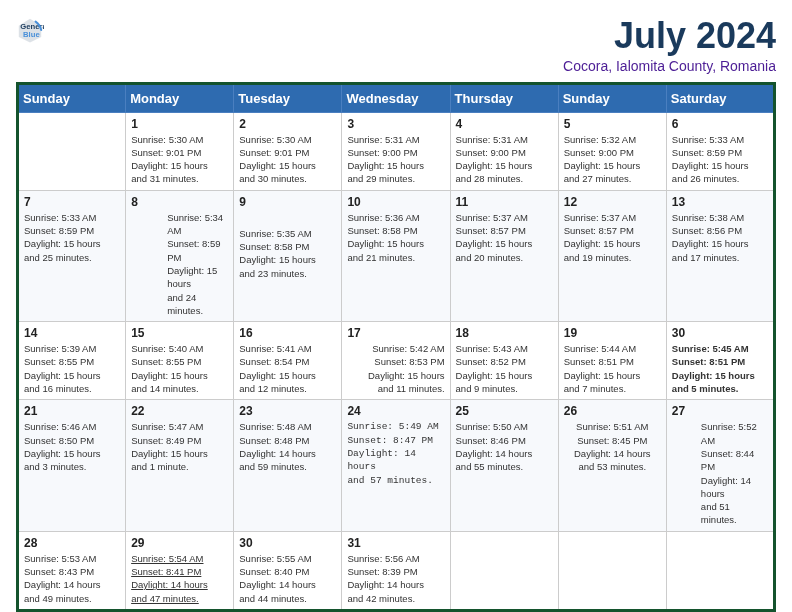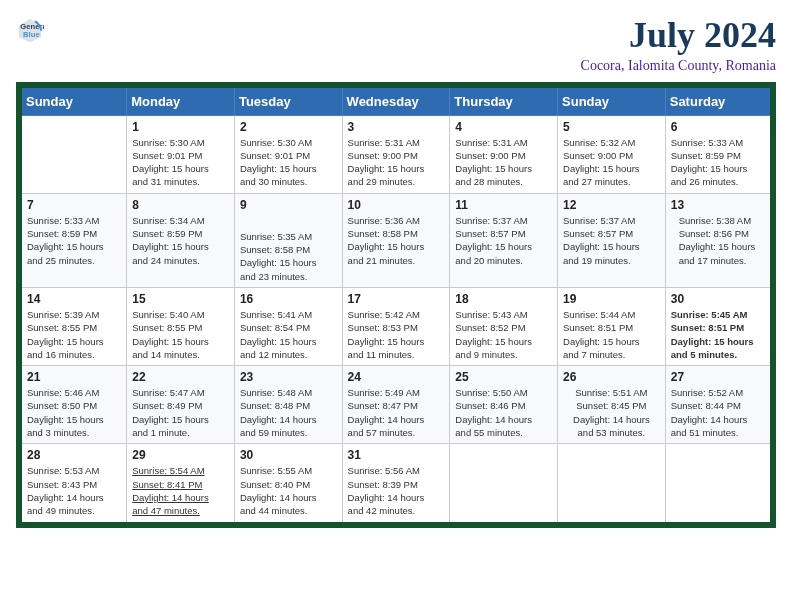--- a/index.html
+++ b/index.html
@@ -29,37 +29,36 @@
     }
     .logo-text span {
       color: #4a90d9;
     }
     .logo-icon {
       width: 28px;
       height: 28px;
     }
     .title-area {
       text-align: right;
-      font-family: Liberation Serif, serif;
     }
     .month-year {
       font-size: 36px;
       font-weight: bold;
       color: #1a3a5c;
       line-height: 1.1;
     }
     .location {
       font-size: 14px;
       color: #4c1d95;
       margin-top: 2px;
     }
     .calendar {
       width: 100%;
       border-collapse: collapse;
-      border: 6px solid #14532d;
+      border: 3px solid #14532d;
     }
     .calendar th {
       background-color: #2e6bb0;
       color: #fff;
       font-size: 13px;
       font-weight: bold;
       padding: 6px 4px;
       text-align: left;
       border: 1px solid #4a7fc0;
     }
@@ -171,21 +170,21 @@
       <tr>
         <td>
           <span class="day-number">7</span>
           <div class="day-info" style="white-space: pre-line;">Sunrise: 5:33 AM
 Sunset: 8:59 PM
 Daylight: 15 hours
 and 25 minutes.</div>
         </td>
         <td>
           <span class="day-number">8</span>
-          <div class="day-info" style="white-space: pre-line;">Sunrise: 5:34 AM
+          <div class="day-info" style="white-space: pre-line; margin-left: 36px;">Sunrise: 5:34 AM
 Sunset: 8:59 PM
 Daylight: 15 hours
 and 24 minutes.</div>
         </td>
         <td>
           <span class="day-number">9</span>
           <div class="day-info" style="white-space: pre-line; margin-top: 18px;">Sunrise: 5:35 AM
 Sunset: 8:58 PM
 Daylight: 15 hours
 and 23 minutes.</div>
@@ -206,21 +205,21 @@
         </td>
         <td>
           <span class="day-number">12</span>
           <div class="day-info" style="white-space: pre-line;">Sunrise: 5:37 AM
 Sunset: 8:57 PM
 Daylight: 15 hours
 and 19 minutes.</div>
         </td>
         <td>
           <span class="day-number">13</span>
-          <div class="day-info" style="white-space: pre-line; margin-left: 8px;">Sunrise: 5:38 AM
+          <div class="day-info" style="white-space: pre-line;">Sunrise: 5:38 AM
 Sunset: 8:56 PM
 Daylight: 15 hours
 and 17 minutes.</div>
         </td>
       </tr>
       <tr>
         <td>
           <span class="day-number">14</span>
           <div class="day-info" style="white-space: pre-line;">Sunrise: 5:39 AM
 Sunset: 8:55 PM
@@ -236,21 +235,21 @@
         </td>
         <td>
           <span class="day-number">16</span>
           <div class="day-info" style="white-space: pre-line;">Sunrise: 5:41 AM
 Sunset: 8:54 PM
 Daylight: 15 hours
 and 12 minutes.</div>
         </td>
         <td>
           <span class="day-number">17</span>
-          <div class="day-info" style="white-space: pre-line;">Sunrise: 5:42 AM
+          <div class="day-info" style="white-space: pre-line; text-align: right;">Sunrise: 5:42 AM
 Sunset: 8:53 PM
 Daylight: 15 hours
 and 11 minutes.</div>
         </td>
         <td>
           <span class="day-number">18</span>
           <div class="day-info" style="white-space: pre-line;">Sunrise: 5:43 AM
 Sunset: 8:52 PM
 Daylight: 15 hours
 and 9 minutes.</div>
@@ -287,42 +286,42 @@
         </td>
         <td>
           <span class="day-number">23</span>
           <div class="day-info" style="white-space: pre-line;">Sunrise: 5:48 AM
 Sunset: 8:48 PM
 Daylight: 14 hours
 and 59 minutes.</div>
         </td>
         <td>
           <span class="day-number">24</span>
-          <div class="day-info" style="white-space: pre-line;">Sunrise: 5:49 AM
+          <div class="day-info" style="white-space: pre-line; font-family: Liberation Mono, monospace;">Sunrise: 5:49 AM
 Sunset: 8:47 PM
 Daylight: 14 hours
 and 57 minutes.</div>
         </td>
         <td>
           <span class="day-number">25</span>
           <div class="day-info" style="white-space: pre-line;">Sunrise: 5:50 AM
 Sunset: 8:46 PM
 Daylight: 14 hours
 and 55 minutes.</div>
         </td>
         <td>
           <span class="day-number">26</span>
           <div class="day-info" style="white-space: pre-line; text-align: center;">Sunrise: 5:51 AM
 Sunset: 8:45 PM
 Daylight: 14 hours
 and 53 minutes.</div>
         </td>
         <td>
           <span class="day-number">27</span>
-          <div class="day-info" style="white-space: pre-line;">Sunrise: 5:52 AM
+          <div class="day-info" style="white-space: pre-line; margin-left: 29px;">Sunrise: 5:52 AM
 Sunset: 8:44 PM
 Daylight: 14 hours
 and 51 minutes.</div>
         </td>
       </tr>
       <tr>
         <td>
           <span class="day-number">28</span>
           <div class="day-info" style="white-space: pre-line;">Sunrise: 5:53 AM
 Sunset: 8:43 PM

